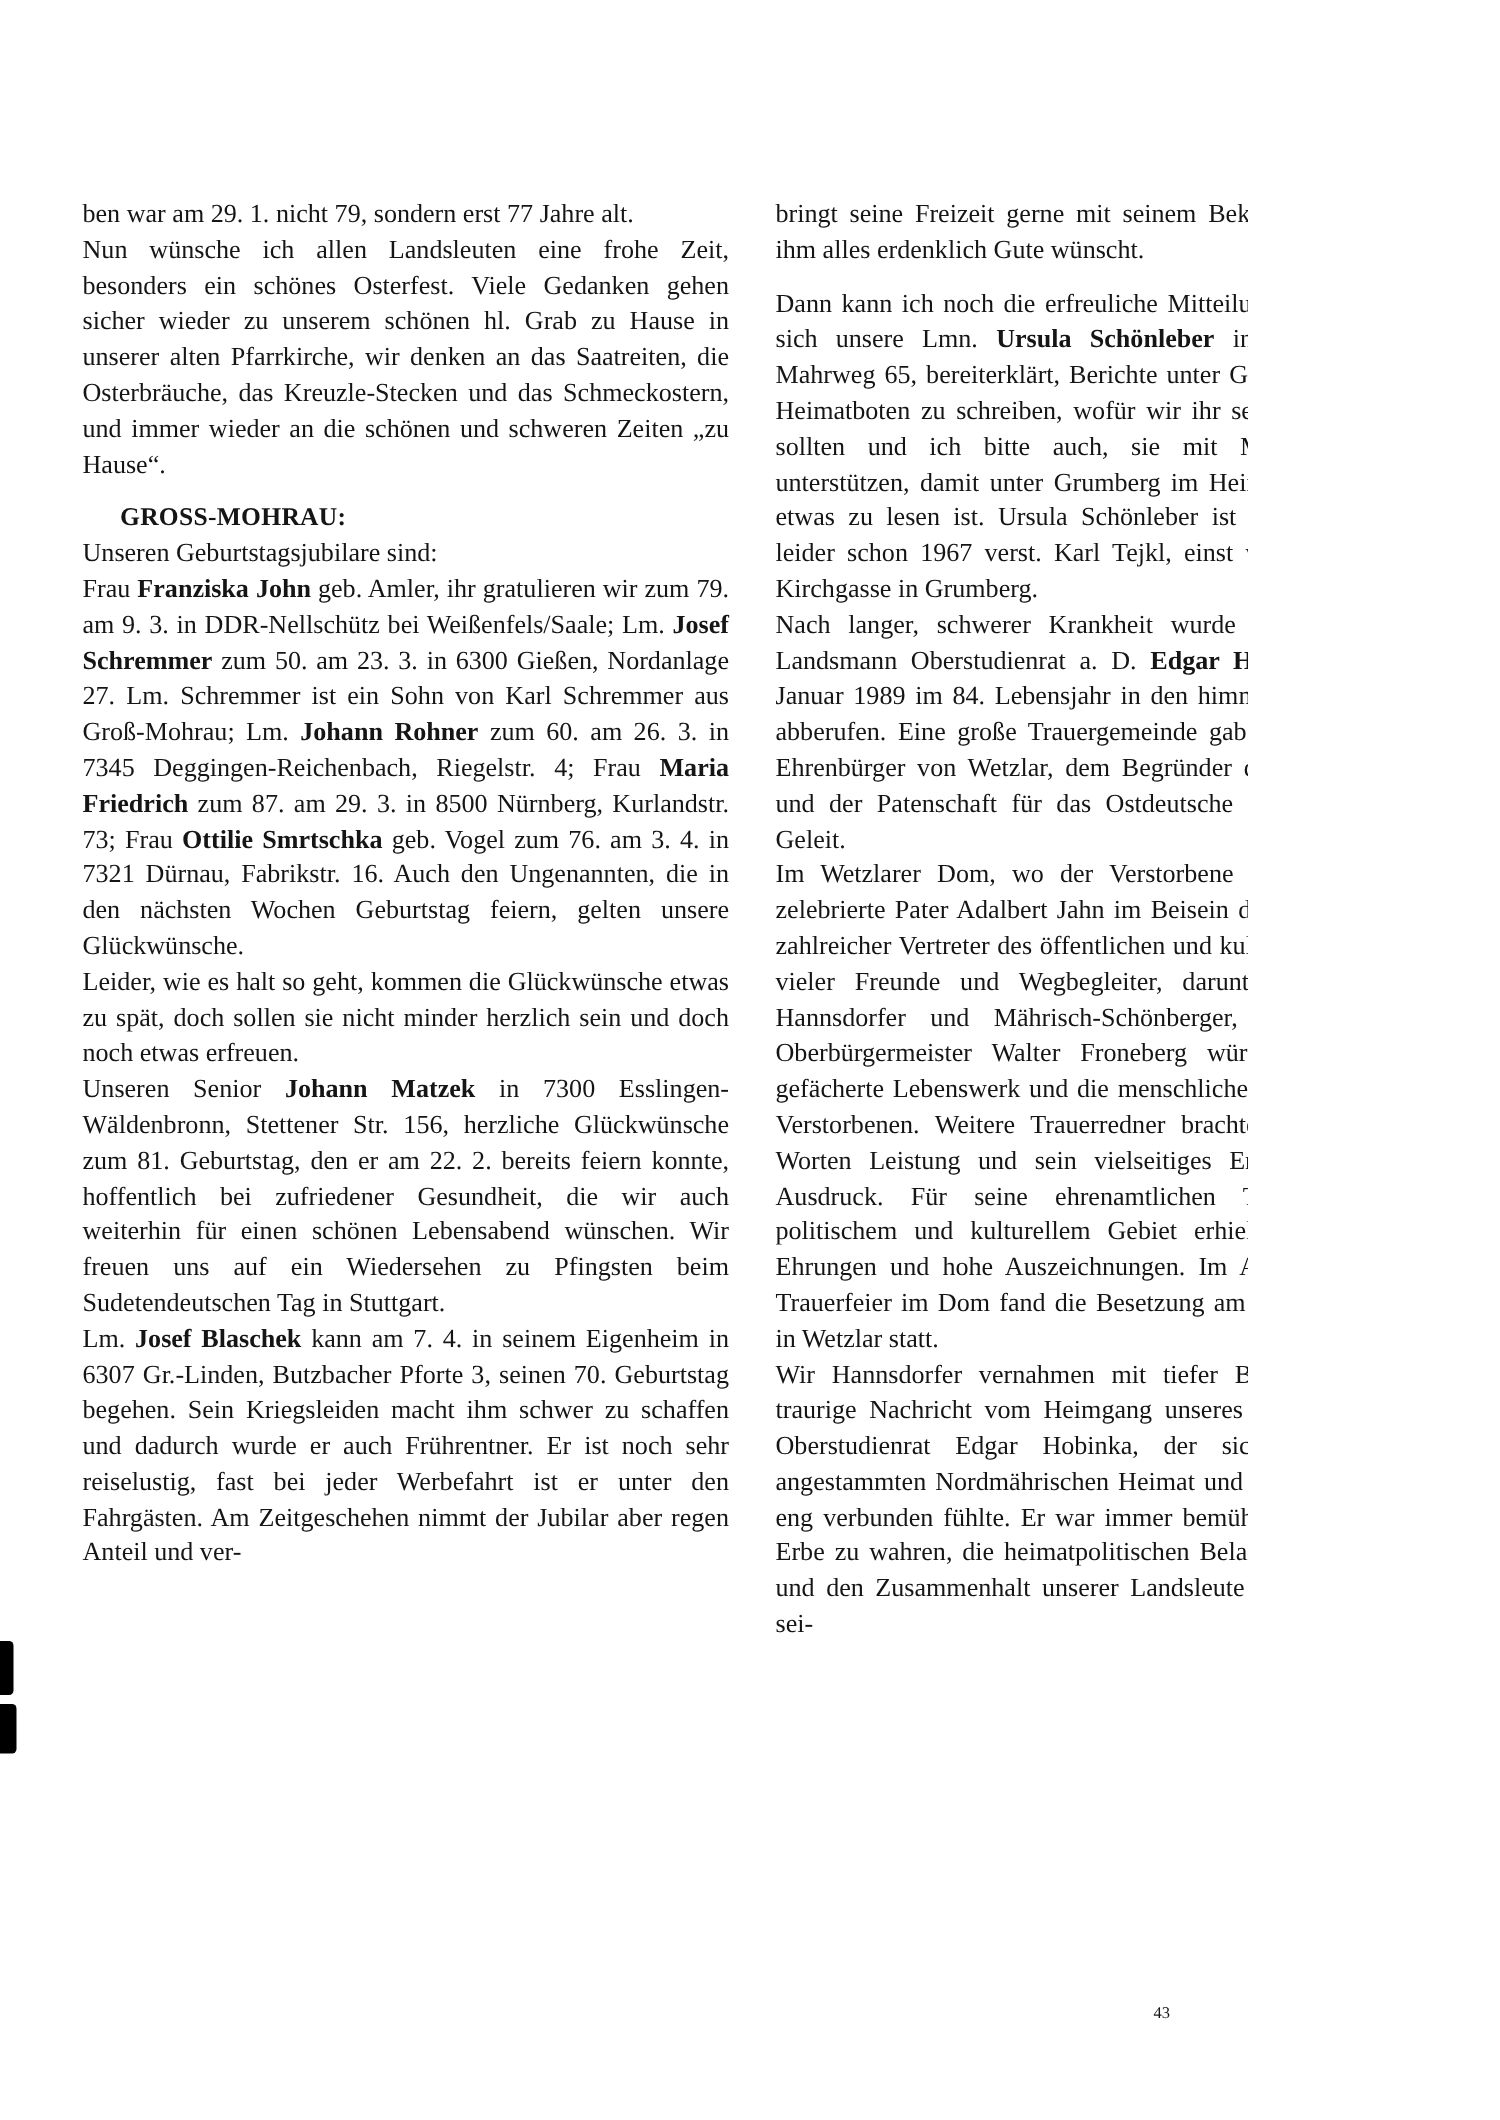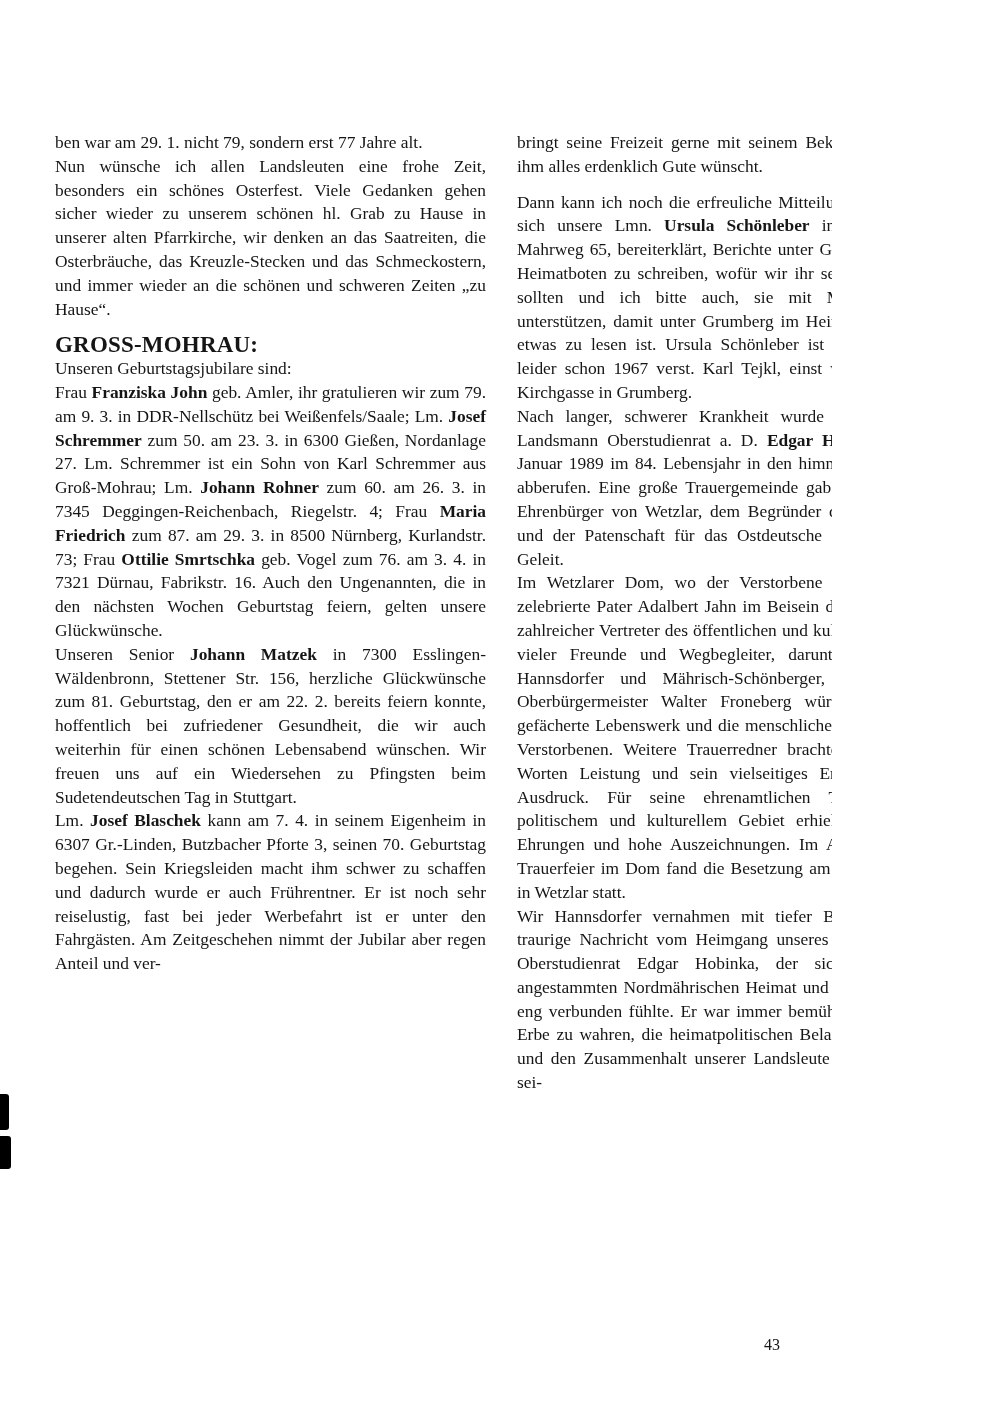--- a/index.html
+++ b/index.html
@@ -15,42 +15,43 @@
     display: flex; gap: 31px;
   }
   .column {
     flex: 0 0 431px; width: 431px;
     font-size: 17.4px; line-height: 23.8px;
     text-align: justify; text-justify: inter-word;
     hyphens: auto; -webkit-hyphens: auto;
   }
   p, h2 { margin: 0; padding: 0; }
   .para { margin: 0; }
-  .heading { font-size: 23px; font-weight: 700; text-align: left; letter-spacing: 0.2px; }
+  .heading { font-size: 17px; font-weight: 700; text-align: left; letter-spacing: 0.2px; margin-left: 25px; }
   .gap { margin-top: 12px; }
   .sig-line { text-align: right; font-style: italic; }
   .b { font-weight: 700; }
   .i { font-style: italic; }
   .signature { float: right; font-style: italic; font-weight: 700; }
-  .page-number { position: absolute; top: 1336px; right: 52px; font-size: 16px; color: #151515; }
+  .page-number { position: absolute; top: 1336px; right: 52px; font-size: 11px; color: #151515; }
   .artifact { position: absolute; left: 0; background: #000; border-radius: 0 3px 3px 0; }
   .artifact-1 { top: 1094px; width: 9px;  height: 36px; }
   .artifact-2 { top: 1136px; width: 11px; height: 33px; }
 </style>
 </head>
 <body>
 
 <div class="page">
   <div class="columns">
     <div class="column" id="col-left">
         <p class="para"><span>ben war am 29. 1. nicht 79, sondern erst 77 Jahre alt.</span></p>
         <p class="para"><span>Nun wünsche ich allen Landsleuten eine frohe Zeit, besonders ein schönes Osterfest. Viele Gedanken gehen sicher wieder zu unserem schönen hl. Grab zu Hause in unserer alten Pfarrkirche, wir denken an das Saatreiten, die Osterbräuche, das Kreuzle-Stecken und das Schmeckostern, und immer wieder an die schönen und schweren Zeiten „zu Hause“.</span></p>
         <h2 class="heading gap"><span>GROSS-MOHRAU:</span></h2>
         <p class="para"><span>Unseren Geburtstagsjubilare sind:</span></p>
         <p class="para"><span>Frau </span><span class="b">Franziska John</span><span> geb. Amler, ihr gratulieren wir zum 79. am 9. 3. in DDR-Nellschütz bei Weißenfels/Saale; Lm. </span><span class="b">Josef Schremmer</span><span> zum 50. am 23. 3. in 6300 Gießen, Nordanlage 27. Lm. Schremmer ist ein Sohn von Karl Schremmer aus Groß-Mohrau; Lm. </span><span class="b">Johann Rohner</span><span> zum 60. am 26. 3. in 7345 Deggingen-Reichenbach, Riegelstr. 4; Frau </span><span class="b">Maria Friedrich</span><span> zum 87. am 29. 3. in 8500 Nürnberg, Kurlandstr. 73; Frau </span><span class="b">Ottilie Smrtschka</span><span> geb. Vogel zum 76. am 3. 4. in 7321 Dürnau, Fabrikstr. 16. Auch den Ungenannten, die in den nächsten Wochen Geburtstag feiern, gelten unsere Glückwünsche.</span></p>
+        <p class="para"><span>Leider, wie es halt so geht, kommen die Glückwünsche etwas zu spät, doch sollen sie nicht minder herzlich sein und doch noch etwas erfreuen.</span></p>
         <p class="para"><span>Unseren Senior </span><span class="b">Johann Matzek</span><span> in 7300 Esslingen-Wäldenbronn, Stettener Str. 156, herzliche Glückwünsche zum 81. Geburtstag, den er am 22. 2. bereits feiern konnte, hoffentlich bei zufriedener Gesundheit, die wir auch weiterhin für einen schönen Lebensabend wünschen. Wir freuen uns auf ein Wiedersehen zu Pfingsten beim Sudetendeutschen Tag in Stuttgart.</span></p>
         <p class="para"><span>Lm. </span><span class="b">Josef Blaschek</span><span> kann am 7. 4. in seinem Eigenheim in 6307 Gr.-Linden, Butzbacher Pforte 3, seinen 70. Geburtstag begehen. Sein Kriegsleiden macht ihm schwer zu schaffen und dadurch wurde er auch Frührentner. Er ist noch sehr reiselustig, fast bei jeder Werbefahrt ist er unter den Fahrgästen. Am Zeitgeschehen nimmt der Jubilar aber regen Anteil und ver-</span></p>
       </div>
     <div class="column" id="col-right">
         <p class="para"><span>bringt seine Freizeit gerne mit seinem Bekanntenkreis, der ihm alles erdenklich Gute wünscht.</span><span class="b i signature">H. Ceh</span></p>
         <p class="para gap"><span>Dann kann ich noch die erfreuliche Mitteilung machen, daß sich unsere Lmn. </span><span class="b">Ursula Schönleber</span><span> in 6307 Linden, Mahrweg 65, bereiterklärt, Berichte unter Grumberg für den Heimatboten zu schreiben, wofür wir ihr sehr dankbar sein sollten und ich bitte auch, sie mit Mitteilungen zu unterstützen, damit unter Grumberg im Heimatboten immer etwas zu lesen ist. Ursula Schönleber ist die Tochter des leider schon 1967 verst. Karl Tejkl, einst wohnhaft in der Kirchgasse in Grumberg.</span><span class="b i signature">J. Olbrich</span></p>
         <p class="para"><span>Nach langer, schwerer Krankheit wurde unser verehrter Landsmann Oberstudienrat a. D. </span><span class="b">Edgar Hobinka</span><span> am 24. Januar 1989 im 84. Lebensjahr in den himmlischen Frieden abberufen. Eine große Trauergemeinde gab am 30. 1. dem Ehrenbürger von Wetzlar, dem Begründer der Musikschule und der Patenschaft für das Ostdeutsche Lied, das letzte Geleit.</span></p>
         <p class="para"><span>Im Wetzlarer Dom, wo der Verstorbene aufgebahrt war, zelebrierte Pater Adalbert Jahn im Beisein der Angehörigen, zahlreicher Vertreter des öffentlichen und kulturellen Lebens, vieler Freunde und Wegbegleiter, darunter auch einige Hannsdorfer und Mährisch-Schönberger, das Requiem. Oberbürgermeister Walter Froneberg würdigte das breit gefächerte Lebenswerk und die menschlichen Qualitäten des Verstorbenen. Weitere Trauerredner brachten in bewegten Worten Leistung und sein vielseitiges Engagement zum Ausdruck. Für seine ehrenamtlichen Tätigkeiten auf politischem und kulturellem Gebiet erhielt er zahlreiche Ehrungen und hohe Auszeichnungen. Im Anschluß an die Trauerfeier im Dom fand die Besetzung am Neuen Friedhof in Wetzlar statt.</span></p>
         <p class="para"><span>Wir Hannsdorfer vernahmen mit tiefer Betroffenheit die traurige Nachricht vom Heimgang unseres Heimatfreundes Oberstudienrat Edgar Hobinka, der sich stets seiner angestammten Nordmährischen Heimat und ihren Menschen eng verbunden fühlte. Er war immer bemüht, das kulturelle Erbe zu wahren, die heimatpolitischen Belange zu vertreten und den Zusammenhalt unserer Landsleute zu festigen. Zu sei-</span></p>
       </div>

